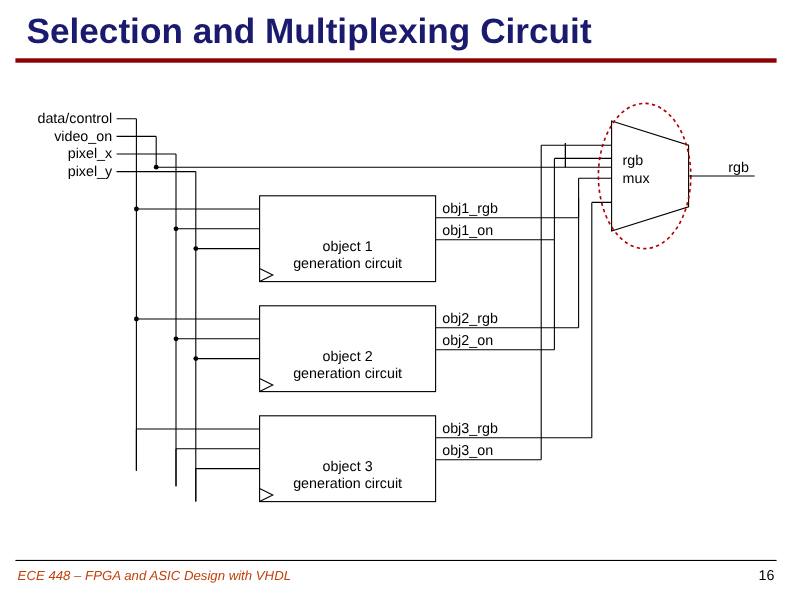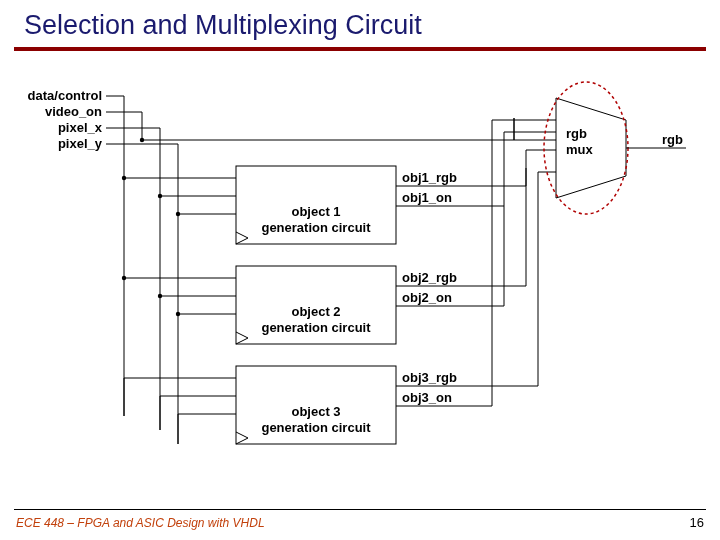--- a/index.html
+++ b/index.html
@@ -6,37 +6,36 @@
     margin: 0;
     padding: 0;
     width: 720px;
     height: 540px;
     font-family: Arial, sans-serif;
     background: #fff;
     position: relative;
     overflow: hidden;
   }
   .title {
-    font-size: 27px;
+    font-size: 32px;
     color: #1a1a6e;
     padding: 10px 20px 6px 24px;
-    font-weight: normal;
+    font-weight: bold;
   }
   .title-underline {
     height: 4px;
     background: #8b0000;
     margin: 0 14px 0 14px;
   }
   .diagram {
     position: absolute;
-    top: 68px;
+    top: 80px;
     left: 26px;
     width: 668px;
     height: 400px;
-    font-weight: bold;
   }
   .diagram svg { width: 668px; height: 400px; }
   .lbl { font-family: Arial, sans-serif; font-size: 13px; fill: #000; }
   .blk-lbl { font-family: Arial, sans-serif; font-size: 13px; fill: #000; text-anchor: middle; }
   .footer-rule {
     position: absolute;
     left: 14px; right: 14px;
     bottom: 30px;
     height: 1px;
     background: #000;

